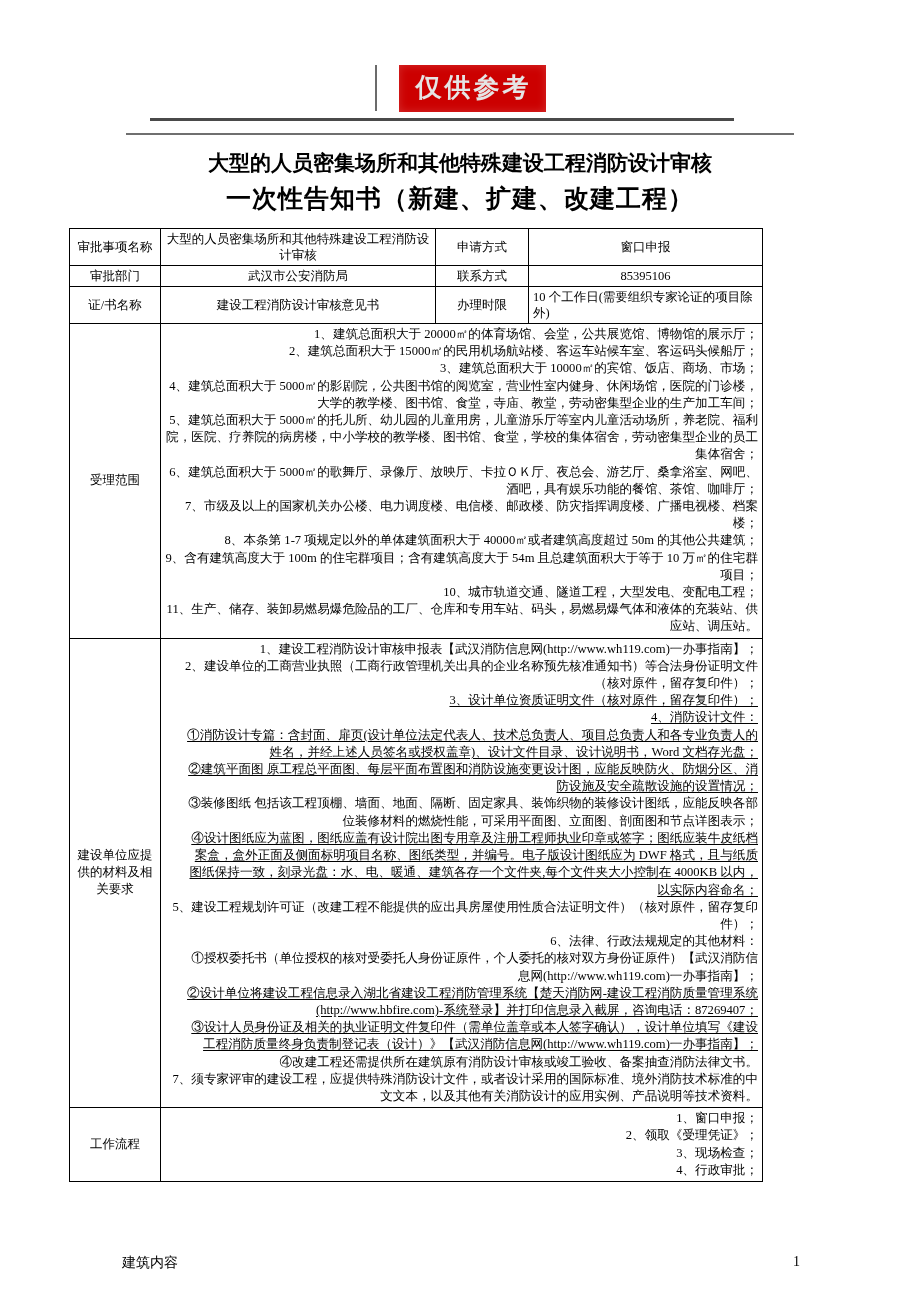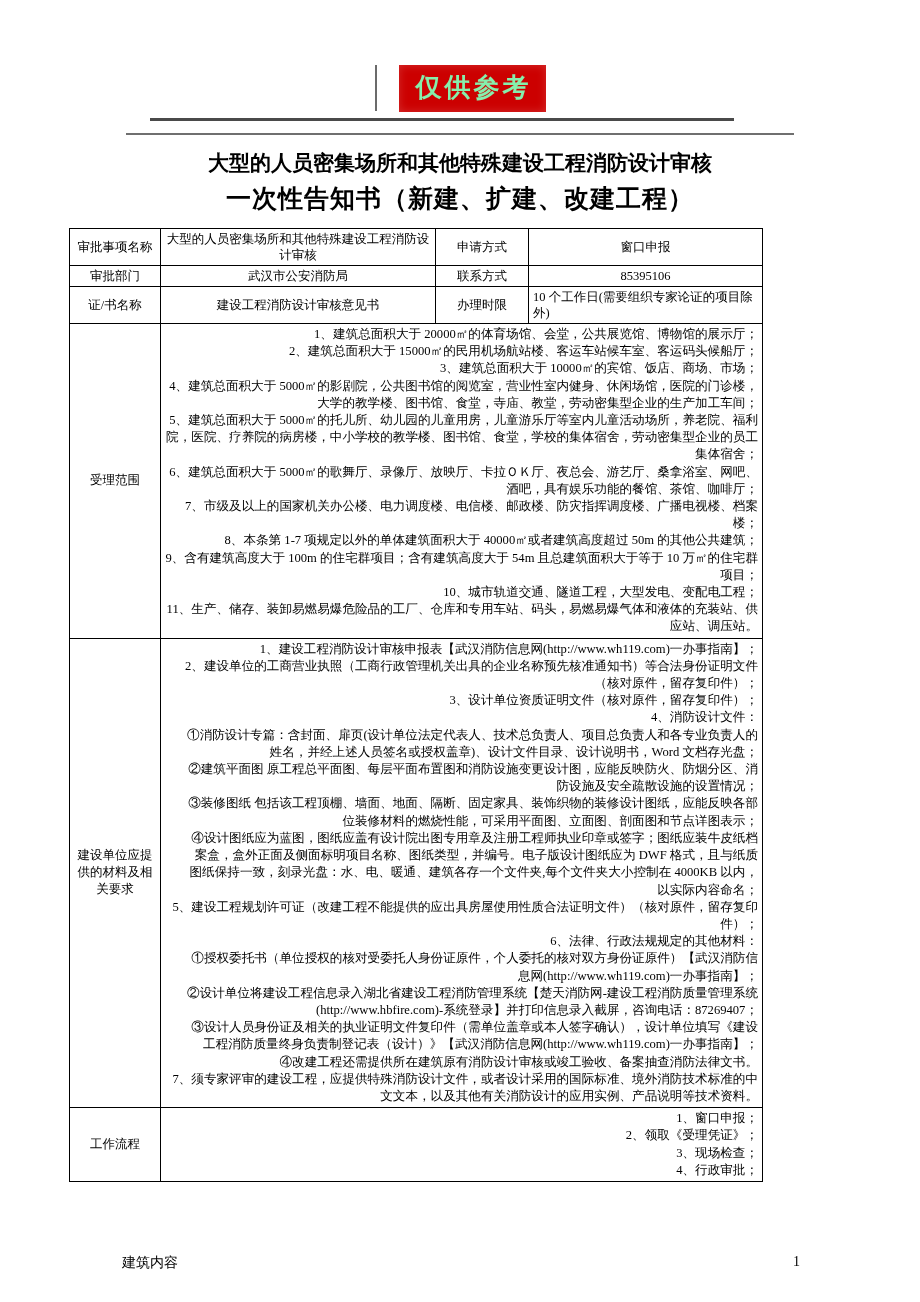--- a/index.html
+++ b/index.html
@@ -46,21 +46,21 @@
     padding-right:36px;
   }
   .header-divider{
     width:2px;
     height:46px;
     background:#6b6b6b;
     margin-right:22px;
   }
   .ref-badge{
     background:#cc0000;
-    color:#86efac;
+    color:#e5e5e5;
     font-family:"DejaVu Serif","Liberation Serif",serif;
     font-size:26px;
     font-weight:700;
     letter-spacing:3px;
     padding:5px 14px 7px 17px;
     white-space:nowrap;
     box-shadow:inset 0 0 10px rgba(255,255,255,.18);
   }
   .rule-thin{
     position:absolute;
@@ -134,21 +134,21 @@
 
   .body-cell{
     padding:3px 4px 4px 6px;
     vertical-align:top;
     text-align:right;
     line-height:17.2px;
     font-size:12.6px;
   }
   .li{ display:block; text-indent:0; }
   .sub{ padding-left:22px; display:block; }
-  .u{ text-underline-offset:2px; }
+  .u{ text-decoration:underline; text-underline-offset:2px; }
 
   
   .footer{
     position:absolute;
     left:0;right:0;
     bottom:24px;
     height:24px;
     padding-left:42px;
   }
   .footer-left{

